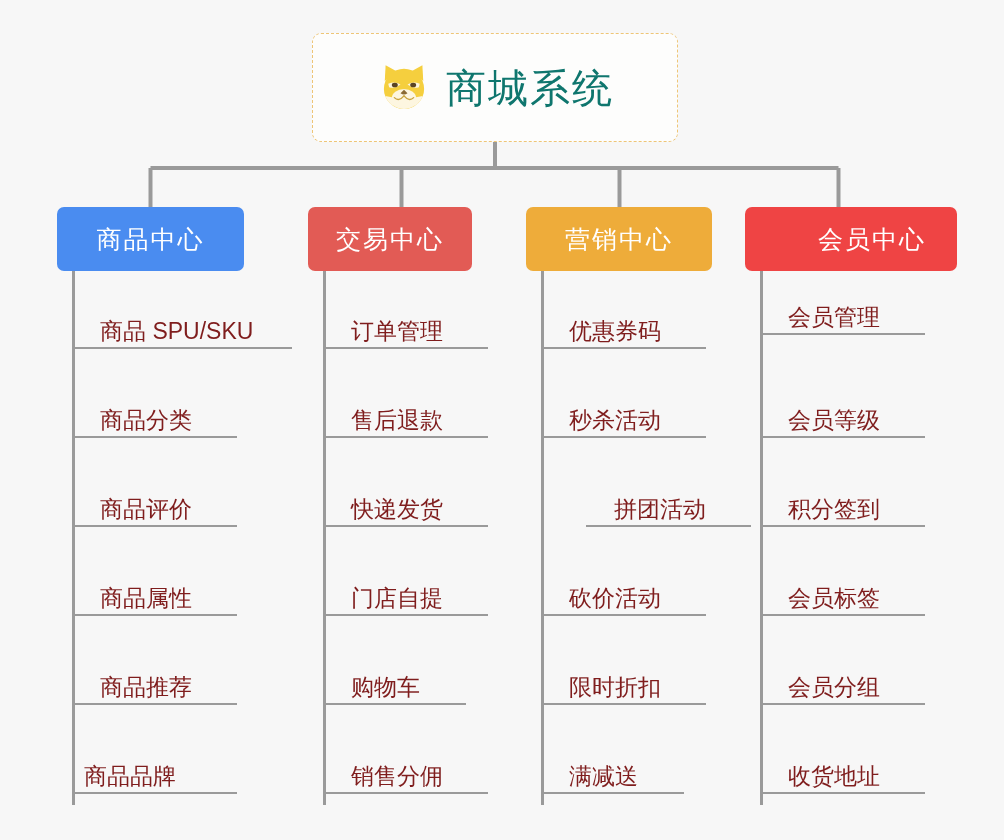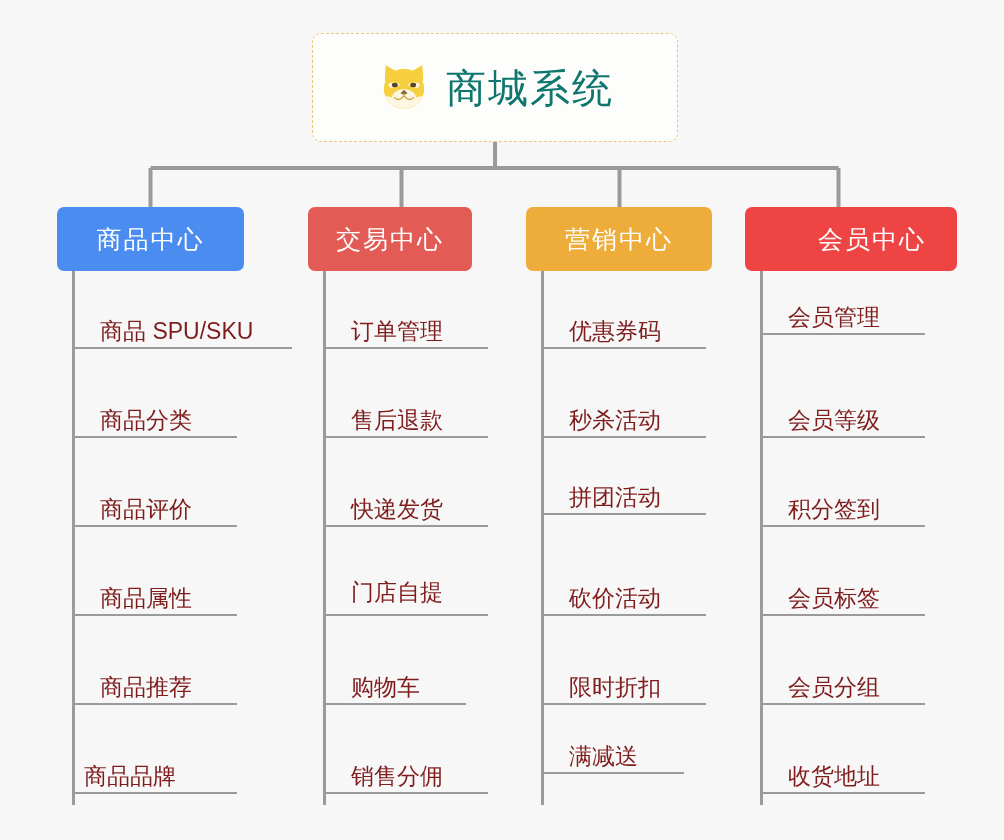--- a/index.html
+++ b/index.html
@@ -161,21 +161,21 @@
 
     <div class="leaf" style="top:98px;width:165px;">
       <span class="leaf-label">订单管理</span>
     </div>
     <div class="leaf" style="top:187px;width:165px;">
       <span class="leaf-label">售后退款</span>
     </div>
     <div class="leaf" style="top:276px;width:165px;">
       <span class="leaf-label">快递发货</span>
     </div>
-    <div class="leaf" style="top:365px;width:165px;align-items:center;">
+    <div class="leaf" style="top:365px;width:165px;">
       <span class="leaf-label">门店自提</span>
     </div>
     <div class="leaf" style="top:454px;width:143px;">
       <span class="leaf-label">购物车</span>
     </div>
     <div class="leaf" style="top:543px;width:165px;">
       <span class="leaf-label">销售分佣</span>
     </div>
   </div>
 
@@ -184,30 +184,30 @@
       <span>营销中心</span>
     </div>
     <div class="leaf-stem" style="height:534px;"></div>
 
     <div class="leaf" style="top:98px;width:165px;">
       <span class="leaf-label">优惠券码</span>
     </div>
     <div class="leaf" style="top:187px;width:165px;">
       <span class="leaf-label">秒杀活动</span>
     </div>
-    <div class="leaf" style="top:264px;width:165px;">
+    <div class="leaf" style="top:276px;width:165px;margin-left:45px;">
       <span class="leaf-label">拼团活动</span>
     </div>
     <div class="leaf" style="top:365px;width:165px;">
       <span class="leaf-label">砍价活动</span>
     </div>
     <div class="leaf" style="top:454px;width:165px;">
       <span class="leaf-label">限时折扣</span>
     </div>
-    <div class="leaf" style="top:523px;width:143px;">
+    <div class="leaf" style="top:543px;width:143px;">
       <span class="leaf-label">满减送</span>
     </div>
   </div>
 
   <div class="branch" id="branch-3" style="left:745px;">
     <div class="cat-box" style="width:212px;background:#ef4444;padding-left:42px;">
       <span>会员中心</span>
     </div>
     <div class="leaf-stem" style="height:534px;"></div>
 

